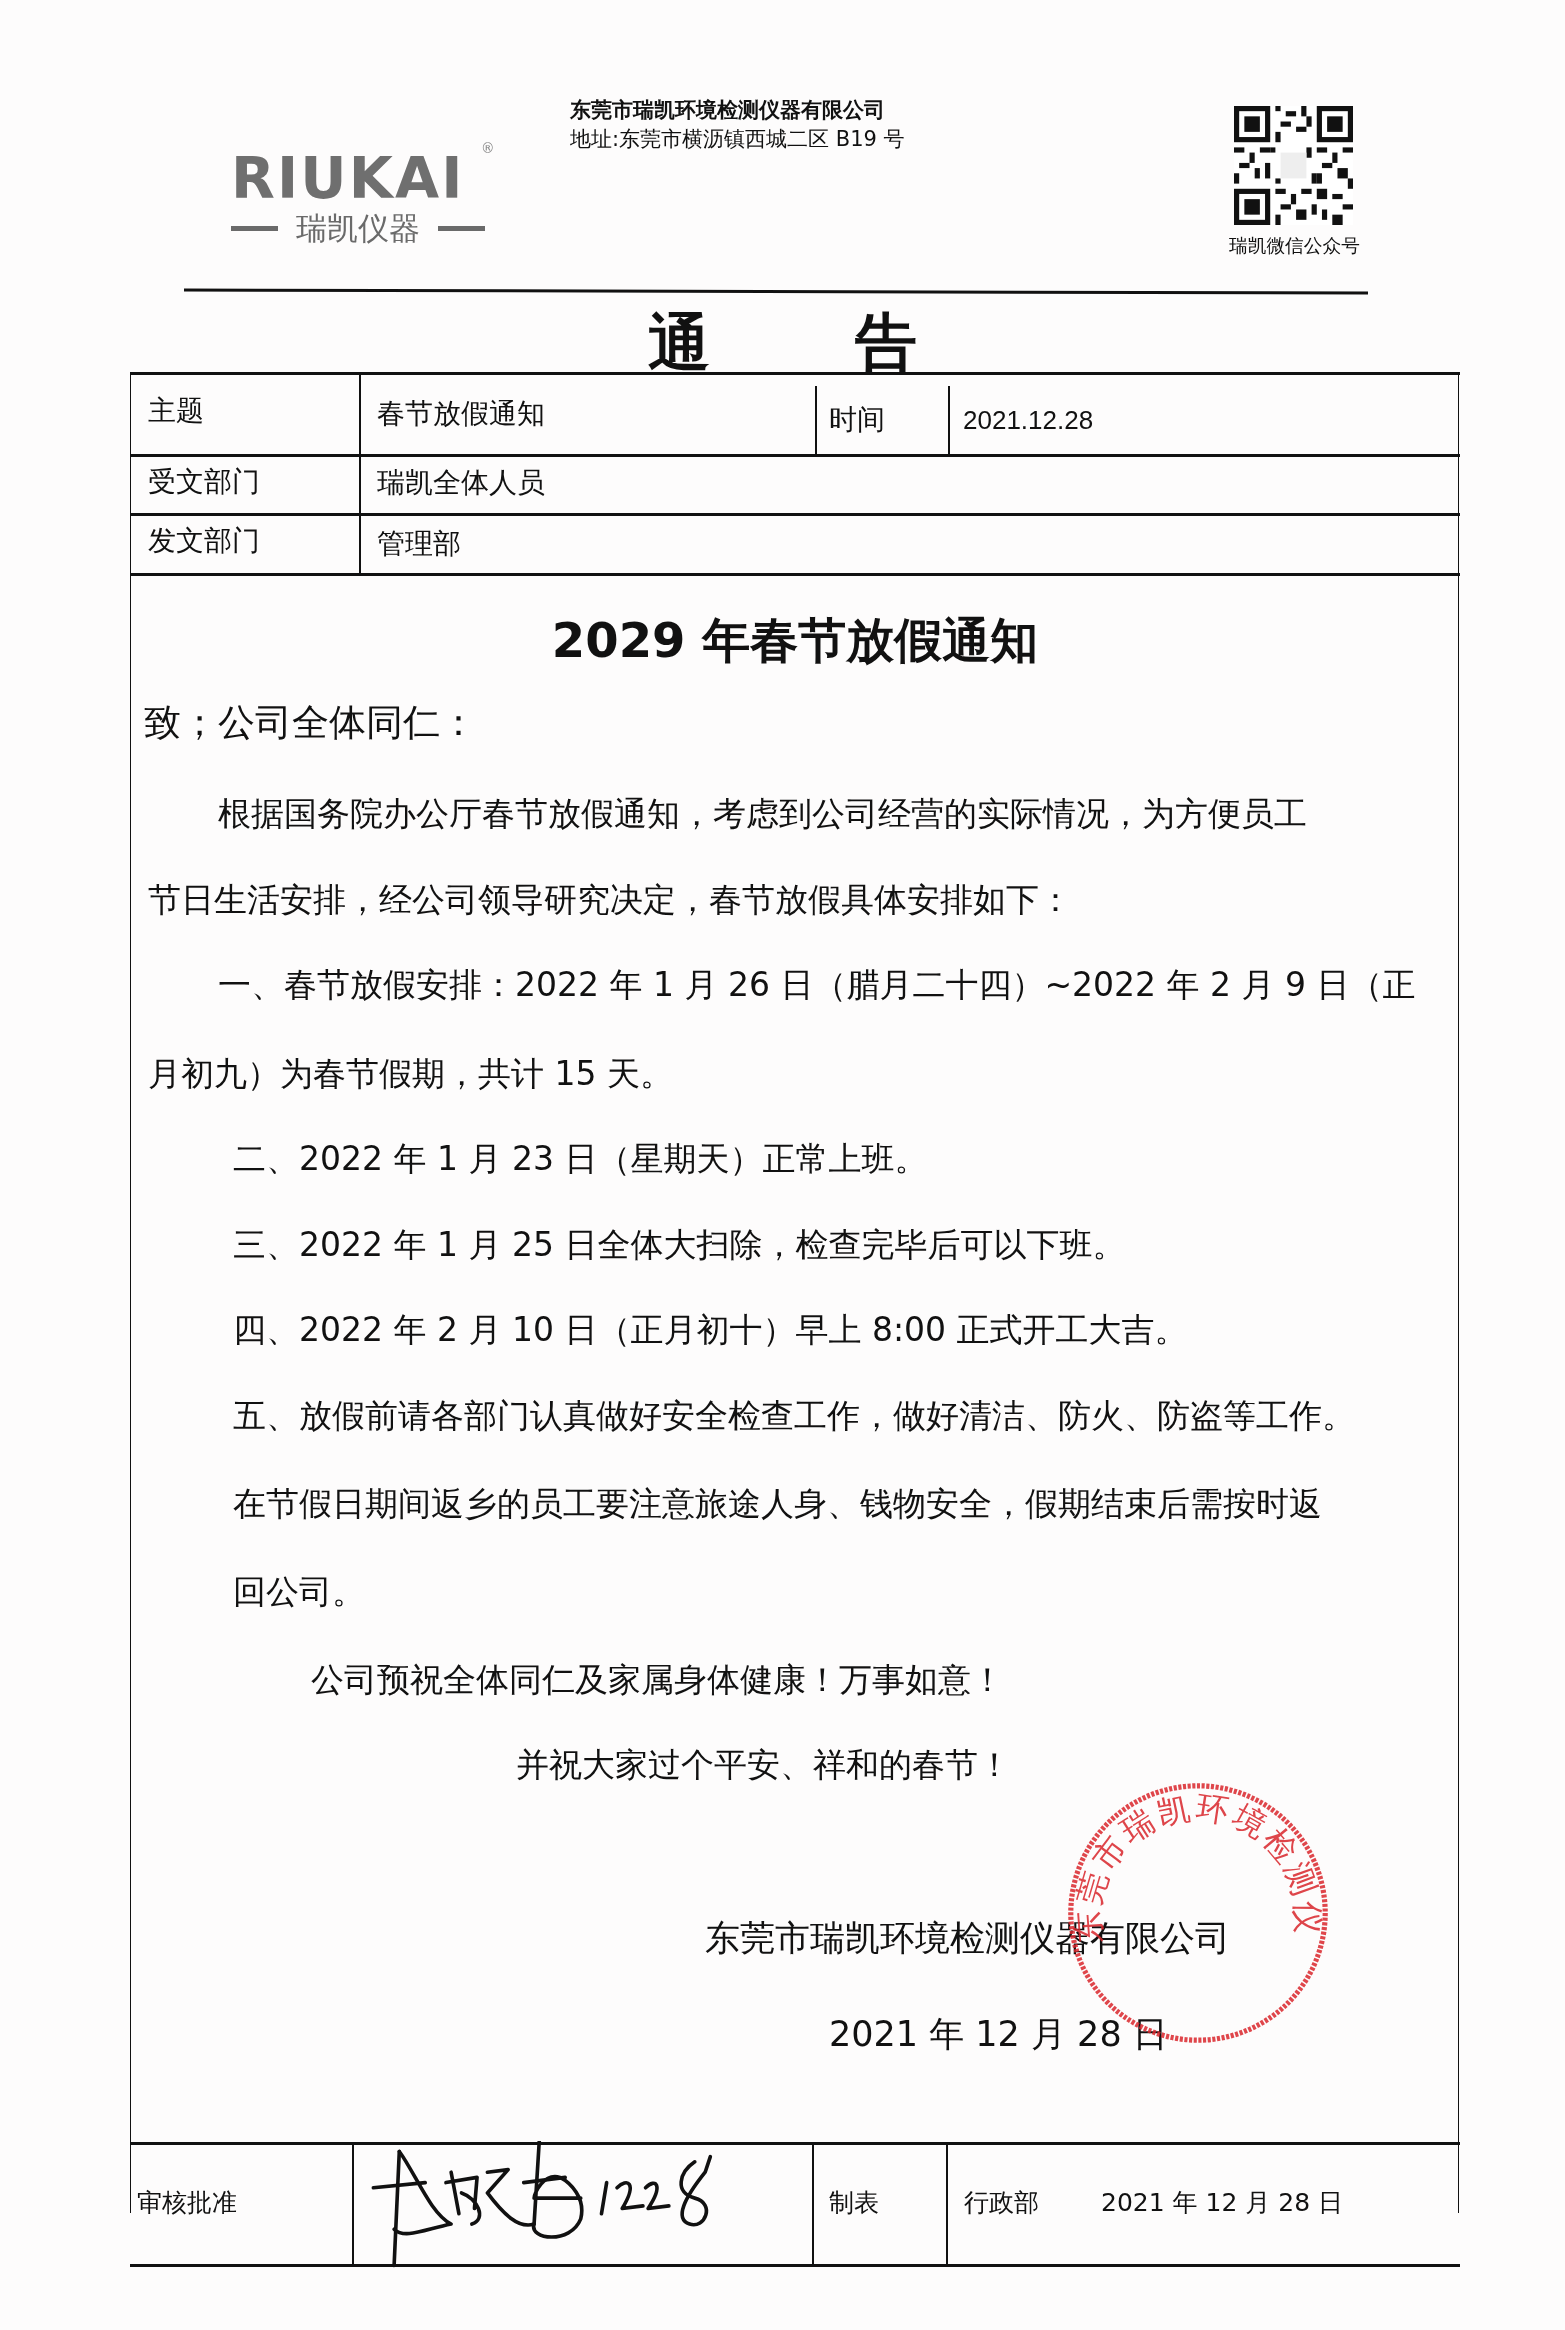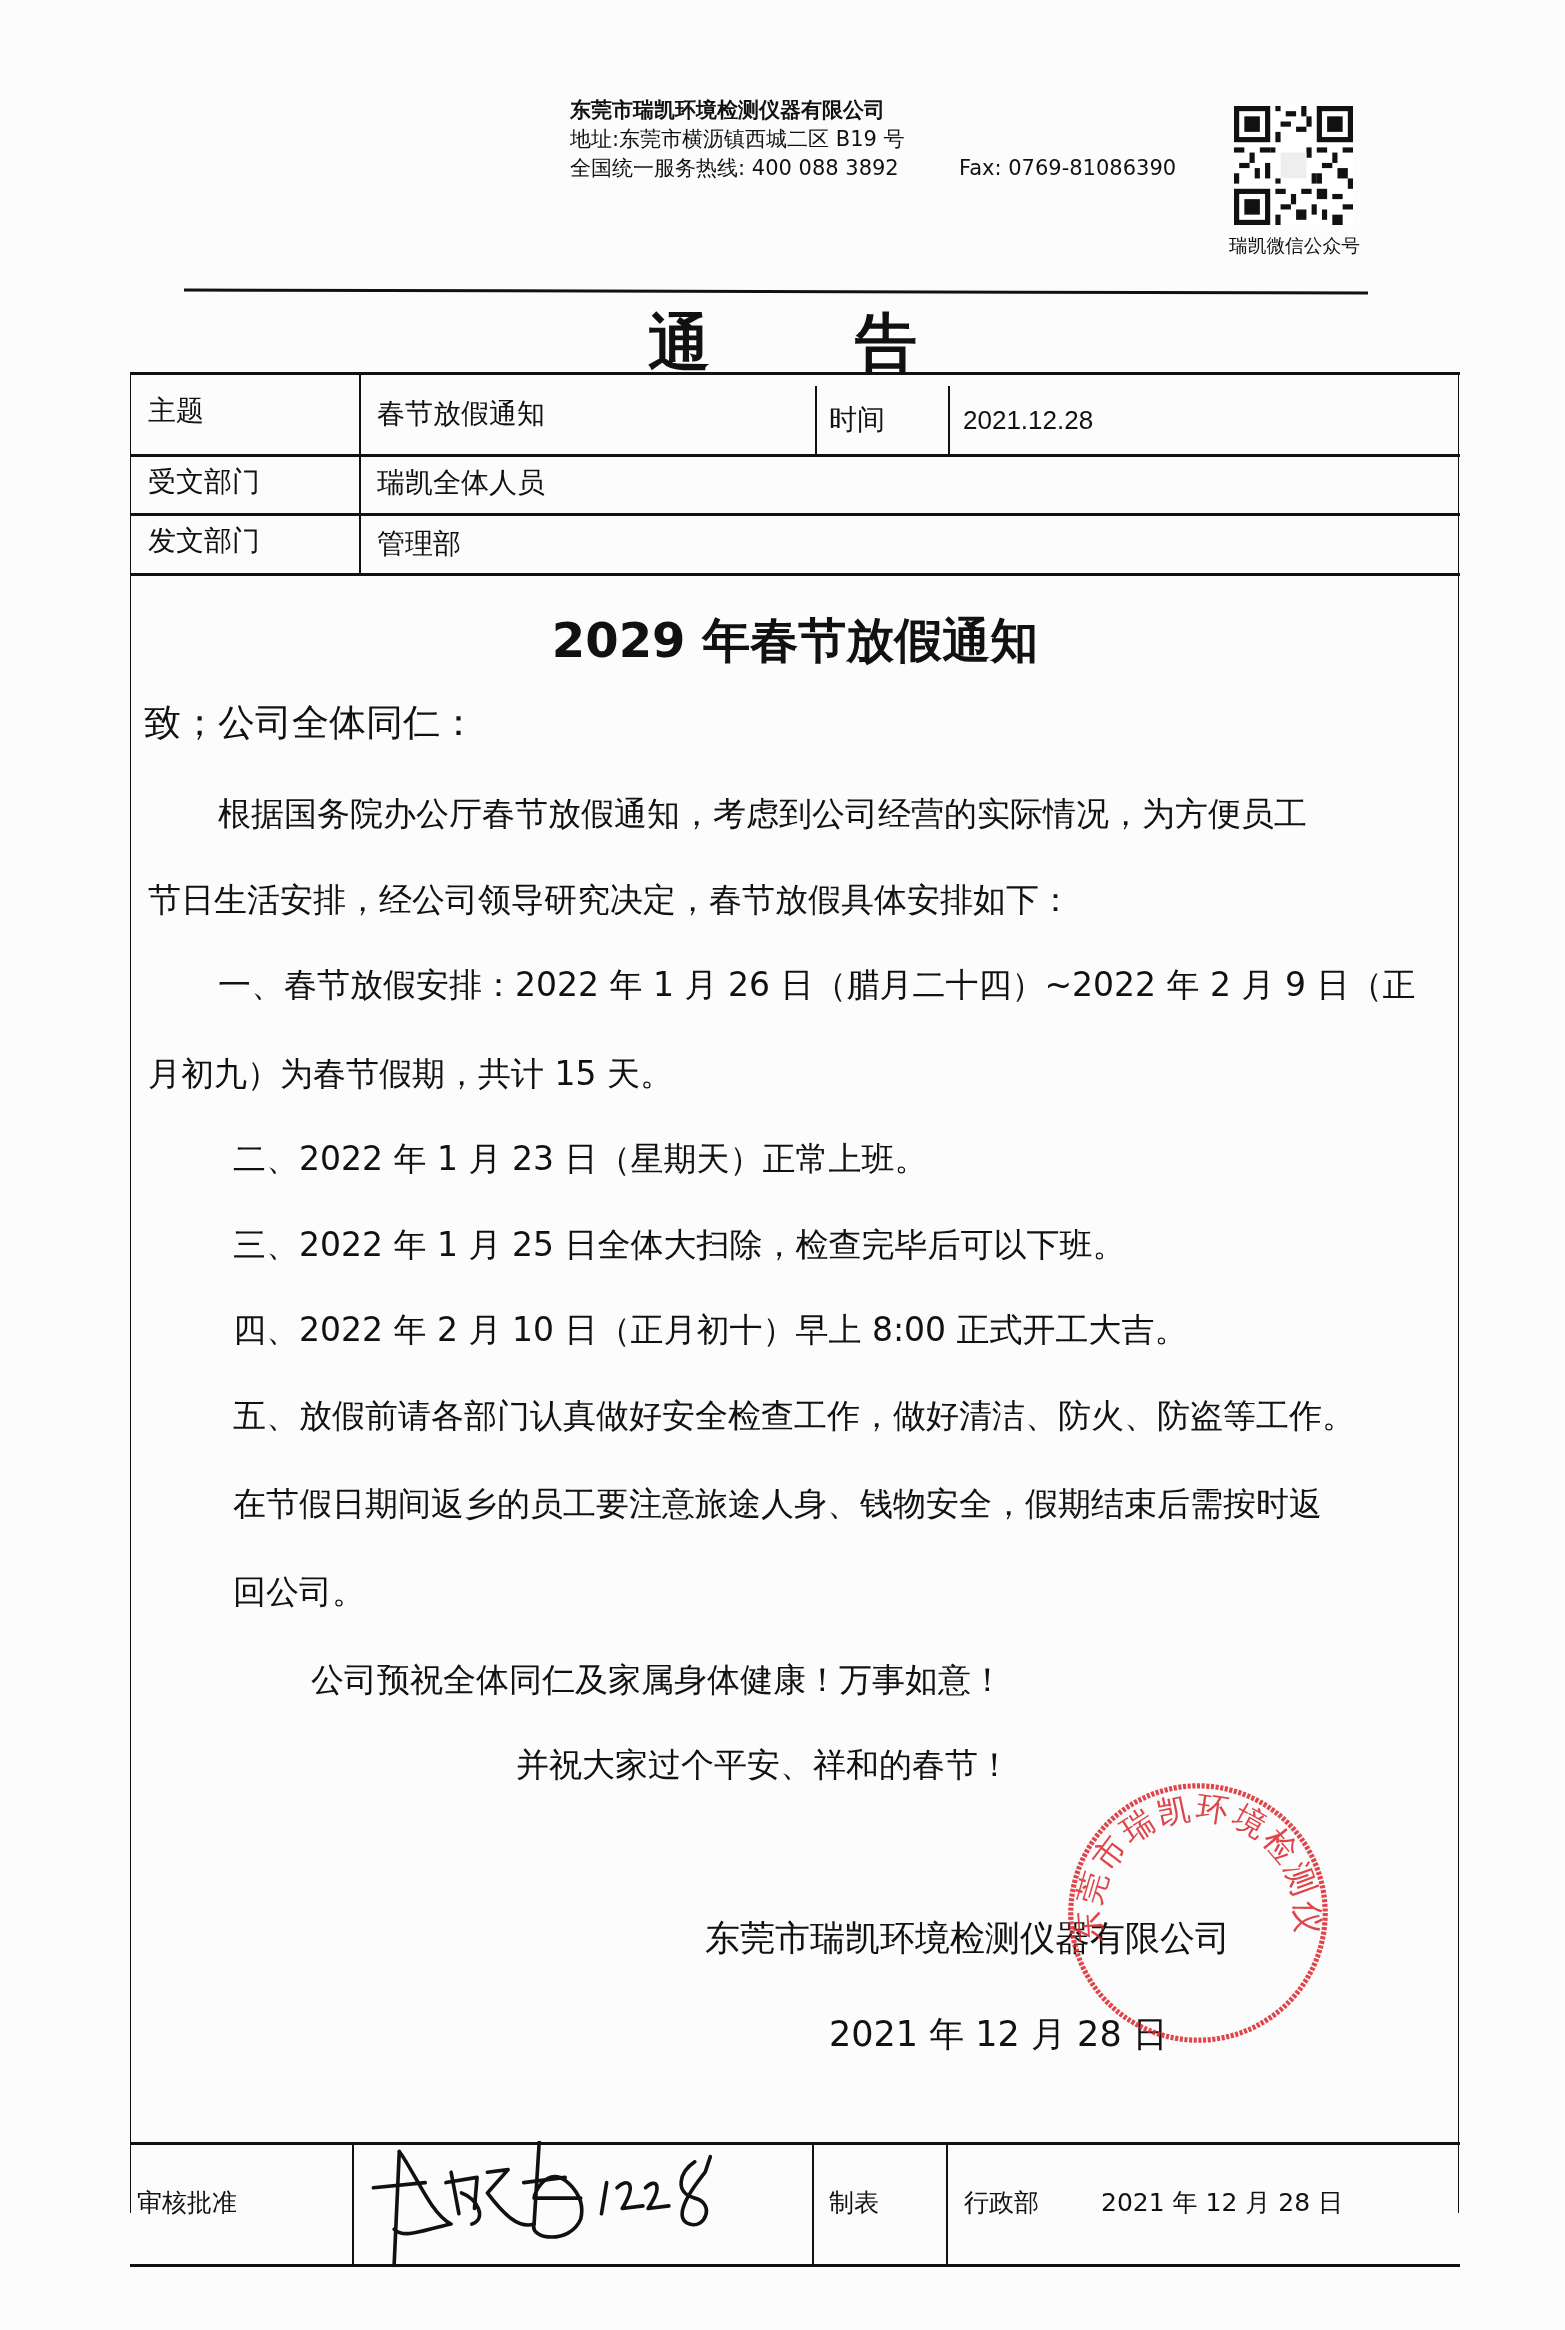--- a/index.html
+++ b/index.html
@@ -205,32 +205,33 @@
     .signature {
       position: absolute;
       left: 363px; top: 2141px;
       width: 394px; height: 135px;
     }
   </style>
 </head>
 <body>
 
 <div class="letterhead">
+  <div class="logo">
+    <div class="logo-word">RIUKAI</div>
+    <div class="logo-reg">®</div>
+    <div class="logo-sub">
+      <span class="dash"></span>
+      <span>瑞凯仪器</span>
+      <span class="dash"></span>
+    </div>
+  </div>
 
   <div class="company-info">
     <div class="line name-cn">东莞市瑞凯环境检测仪器有限公司</div>
     <div class="line">地址:东莞市横沥镇西城二区 B19 号</div>
-    <div class="line" style="position:relative;">
-      <span>全国统一服务热线:</span>
-      <span>400 088 3892</span>
-      <span class="col2">
-        <span>Fax:</span>
-        <span>0769-81086390</span>
-      </span>
-    </div>
   </div>
 
   <div class="qr">
     <svg width="119" height="119" viewBox="0 0 23 23">
       <rect x="0" y="0" width="23" height="23" fill="#fff"></rect>
 
       <rect x="0" y="0" width="7" height="7" fill="#111"></rect>
         <rect x="1" y="1" width="5" height="5" fill="#fff"></rect>
         <rect x="2" y="2" width="3" height="3" fill="#111"></rect>
       <rect x="16" y="0" width="7" height="7" fill="#111"></rect>

